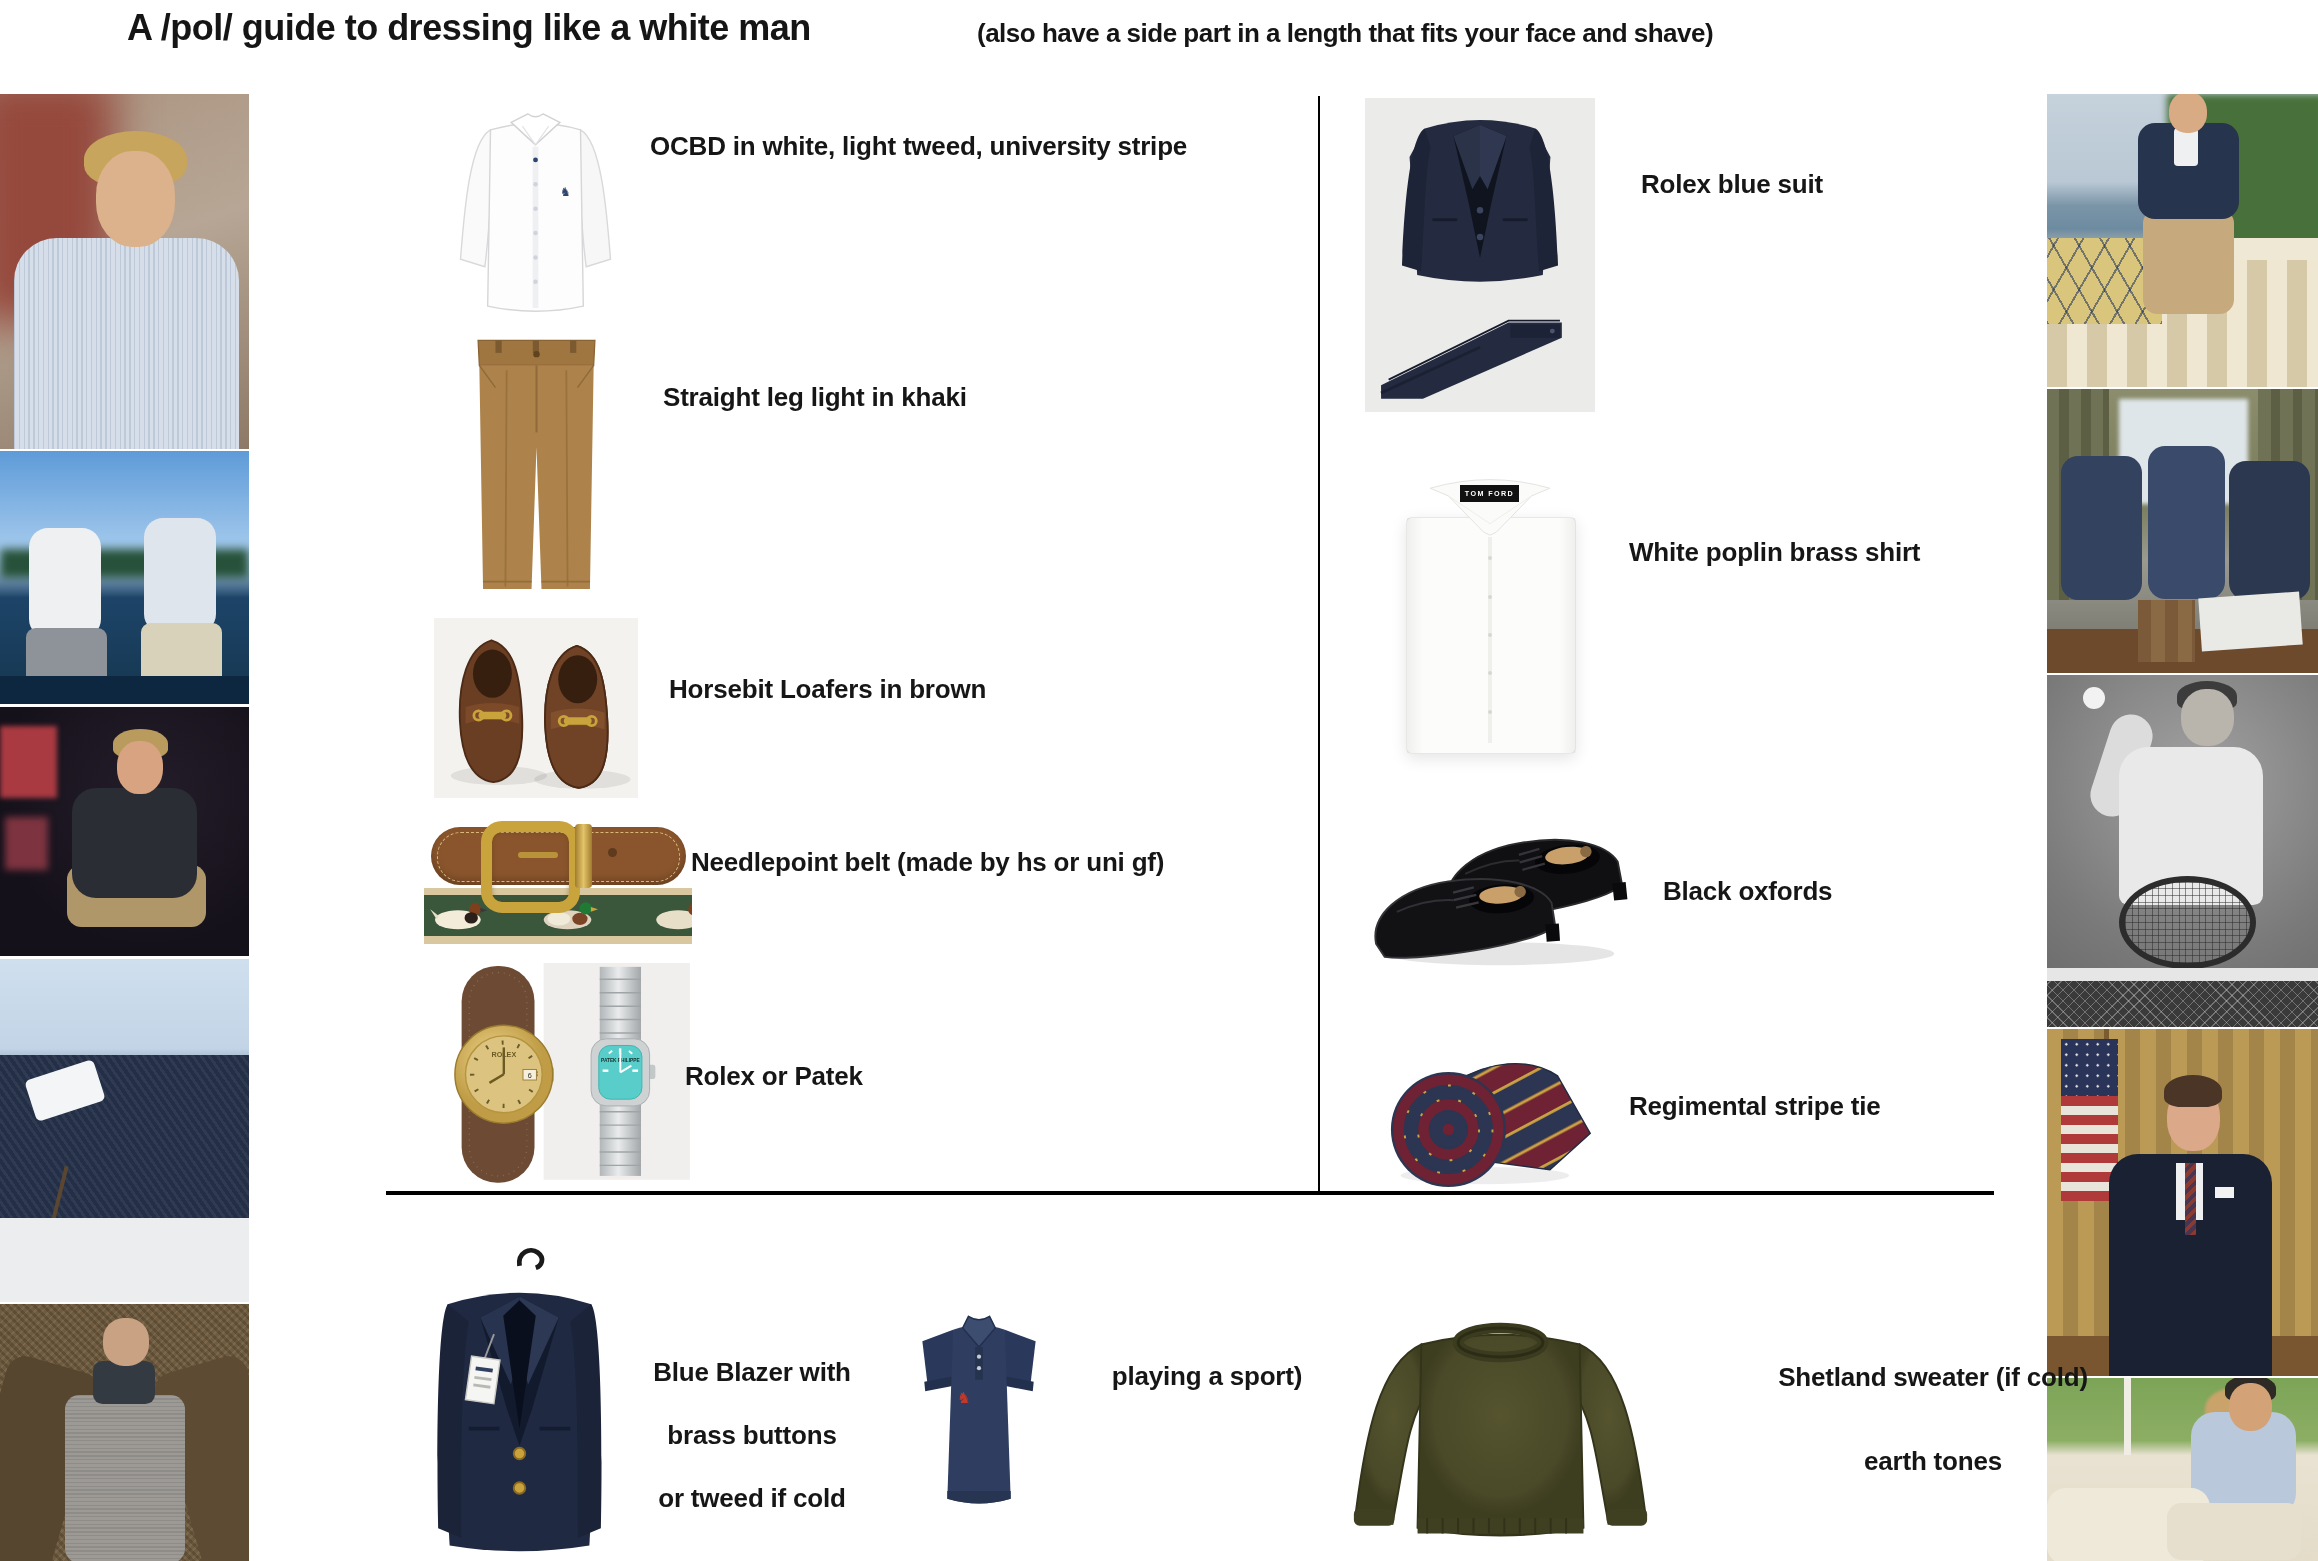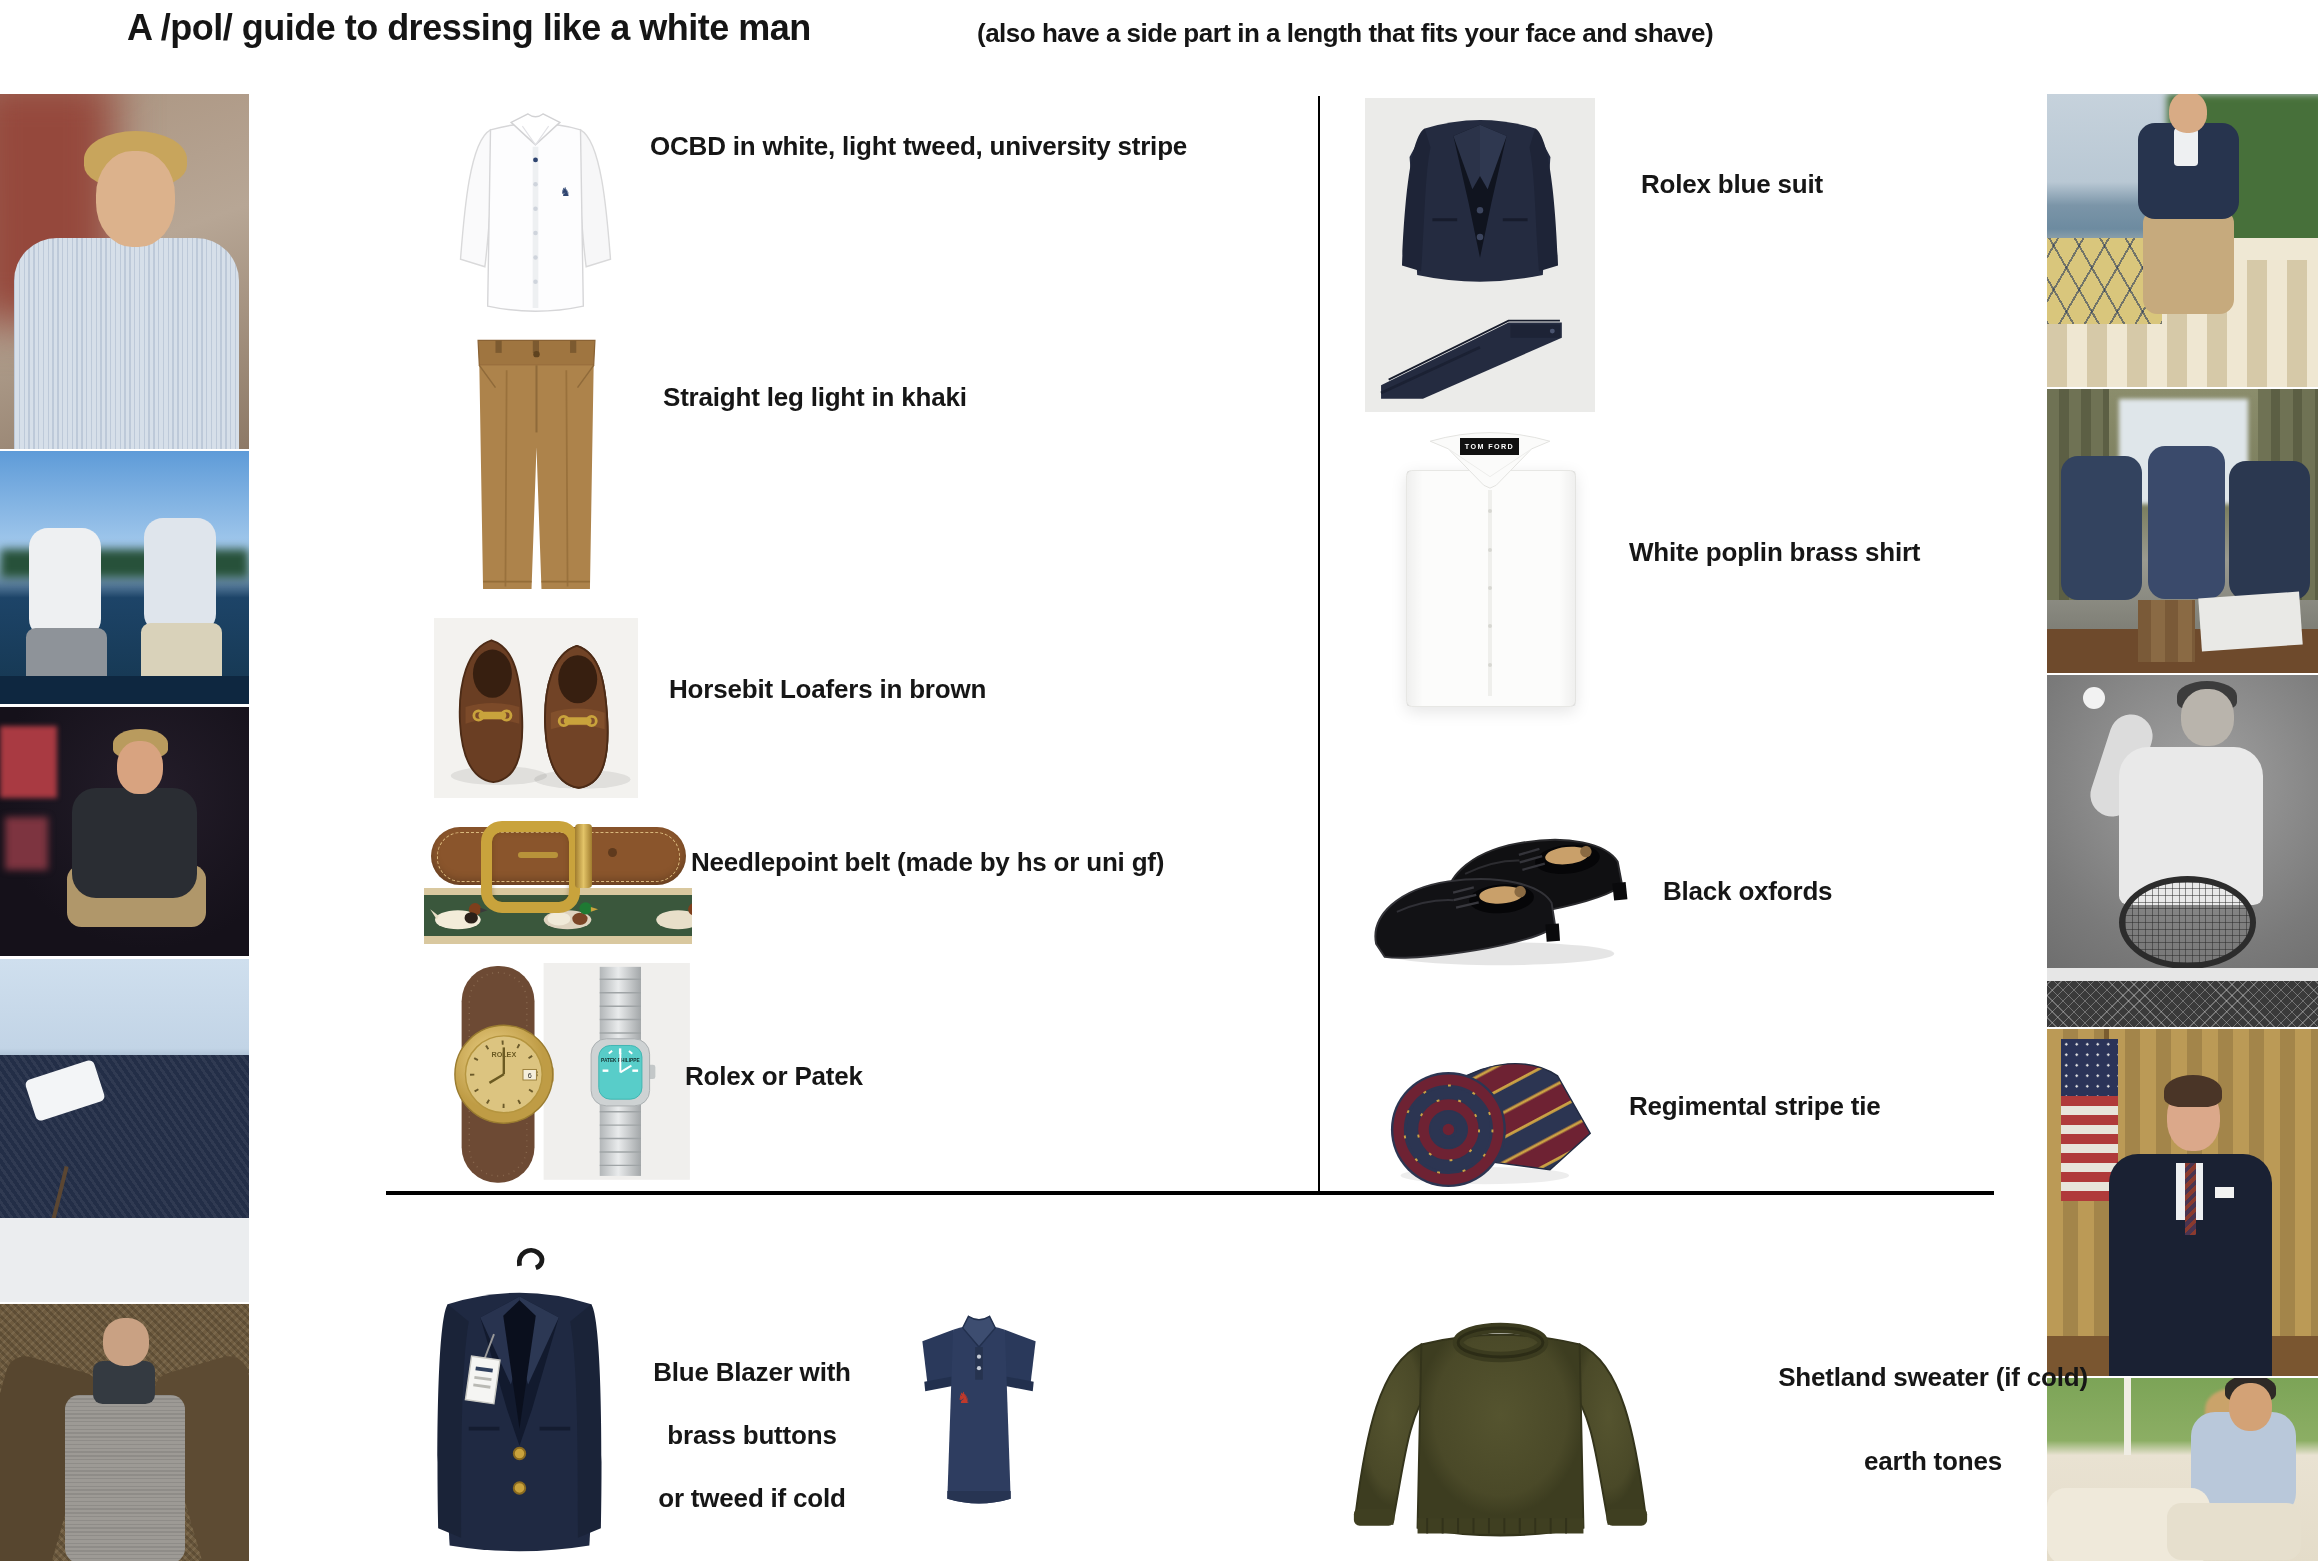--- a/index.html
+++ b/index.html
@@ -393,21 +393,21 @@
       <path d="M16,302 L150,236 L206,236 L206,252 L60,316 L16,316 Z" fill="#242b40"></path>
       <path d="M24,296 L150,234 L204,234" stroke="#171c2c" stroke-width="2" fill="none"></path>
       <path d="M16,310 L120,262" stroke="#1b2133" stroke-width="3" fill="none"></path>
       <rect x="152" y="238" width="52" height="14" fill="#1d2336"></rect>
       <circle cx="196" cy="245" r="2.6" fill="#4a5470"></circle>
     </g>
   </svg>
 </div>
 <div class="label" style="left:1641px;top:168px;">Rolex blue suit</div>
 
-<div class="card" style="left:1406px;top:424px;width:168px;height:280px;text-decoration:underline;">
+<div class="card" style="left:1406px;top:471px;width:168px;height:280px;text-decoration:underline;">
   <div class="shirt2-body">
     <div class="shirt2-fold" style="left:0;"></div>
     <div class="shirt2-fold" style="right:0;transform:scaleX(-1);"></div>
     <div class="shirt2-placket"></div>
     <div class="shirt2-btn" style="top:38px;"></div>
     <div class="shirt2-btn" style="top:77px;"></div>
     <div class="shirt2-btn" style="top:115px;"></div>
     <div class="shirt2-btn" style="top:153px;"></div>
     <div class="shirt2-btn" style="top:192px;"></div>
   </div>
@@ -507,20 +507,21 @@
     <path d="M48,30 Q75,20 102,30 L108,206 Q75,216 42,206 Z" fill="#2e3d60"></path>
     <path d="M42,198 L108,198 L108,206 Q75,216 42,206 Z" fill="#273452"></path>
     <path d="M58,28 L75,48 L92,28 L86,16 Q75,23 64,16 Z" fill="#3d4d70" stroke="#22304e" stroke-width="1.5"></path>
     <rect x="71" y="48" width="8" height="34" fill="#26334f"></rect>
     <circle cx="75" cy="58" r="2.2" fill="#c6ccd6"></circle>
     <circle cx="75" cy="70" r="2.2" fill="#c6ccd6"></circle>
     <text x="52" y="106" font-size="16" fill="#c0392b">♞</text>
   </svg>
 </div>
 <div class="label-block" style="left:1097px;top:1339px;width:220px;line-height:75px;">
+  <span>playing a sport)</span>
 </div>
 
 <div class="card" style="left:1346px;top:1302px;width:309px;height:245px;">
   <svg width="309" height="245" viewBox="0 0 320 254">
     <defs>
       <radialGradient id="olive" cx="50%" cy="40%">
         <stop offset="0%" stop-color="#55542f"></stop>
           <stop offset="80%" stop-color="#4a4928"></stop>
           <stop offset="100%" stop-color="#3d3d20"></stop>
       </radialGradient>

